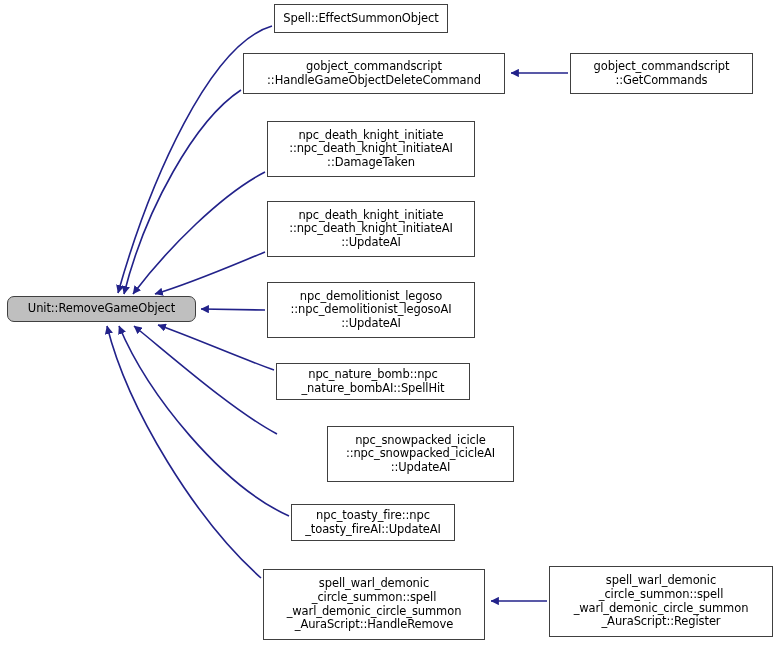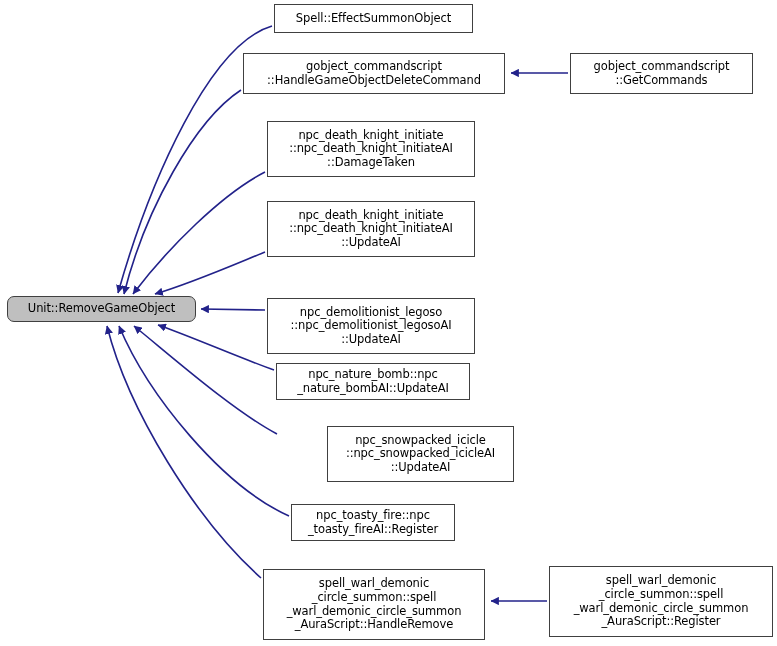--- a/index.html
+++ b/index.html
@@ -83,21 +83,21 @@
       <path d="M 568 73 L 511 73"></path>
 
       <path d="M 547 601 L 491 601"></path>
     </g>
   </svg>
 
   <div class="node root" style="left:7px; top:296px; width:189px; height:26px;border-radius:7px;">
     <span class="node-label">Unit::RemoveGameObject</span>
   </div>
 
-  <div class="node" style="left:274px; top:4px; width:199px; height:29px;">
+  <div class="node" style="left:274px; top:4px; width:174px; height:29px;">
     <span class="node-label">Spell::EffectSummonObject</span>
   </div>
 
   <div class="node" style="left:243px; top:53px; width:262px; height:41px;">
     <span class="node-label">gobject_commandscript
 ::HandleGameObjectDeleteCommand</span>
   </div>
 
   <div class="node" style="left:570px; top:53px; width:183px; height:41px;">
     <span class="node-label">gobject_commandscript
@@ -109,40 +109,40 @@
 ::npc_death_knight_initiateAI
 ::DamageTaken</span>
   </div>
 
   <div class="node" style="left:267px; top:201px; width:208px; height:56px;">
     <span class="node-label">npc_death_knight_initiate
 ::npc_death_knight_initiateAI
 ::UpdateAI</span>
   </div>
 
-  <div class="node" style="left:267px; top:282px; width:208px; height:56px;margin-top:16px;">
+  <div class="node" style="left:267px; top:282px; width:208px; height:56px;">
     <span class="node-label">npc_demolitionist_legoso
 ::npc_demolitionist_legosoAI
 ::UpdateAI</span>
   </div>
 
   <div class="node" style="left:276px; top:363px; width:194px; height:37px;">
     <span class="node-label">npc_nature_bomb::npc
-_nature_bombAI::UpdateAI</span>
+_nature_bombAI::SpellHit</span>
   </div>
 
   <div class="node" style="left:279px; top:426px; width:187px; height:56px;margin-left:48px;">
     <span class="node-label">npc_snowpacked_icicle
 ::npc_snowpacked_icicleAI
 ::UpdateAI</span>
   </div>
 
   <div class="node" style="left:291px; top:504px; width:164px; height:37px;">
     <span class="node-label">npc_toasty_fire::npc
-_toasty_fireAI::Register</span>
+_toasty_fireAI::UpdateAI</span>
   </div>
 
   <div class="node" style="left:263px; top:569px; width:222px; height:71px;">
     <span class="node-label">spell_warl_demonic
 _circle_summon::spell
 _warl_demonic_circle_summon
 _AuraScript::HandleRemove</span>
   </div>
 
   <div class="node" style="left:549px; top:566px; width:224px; height:71px;">

